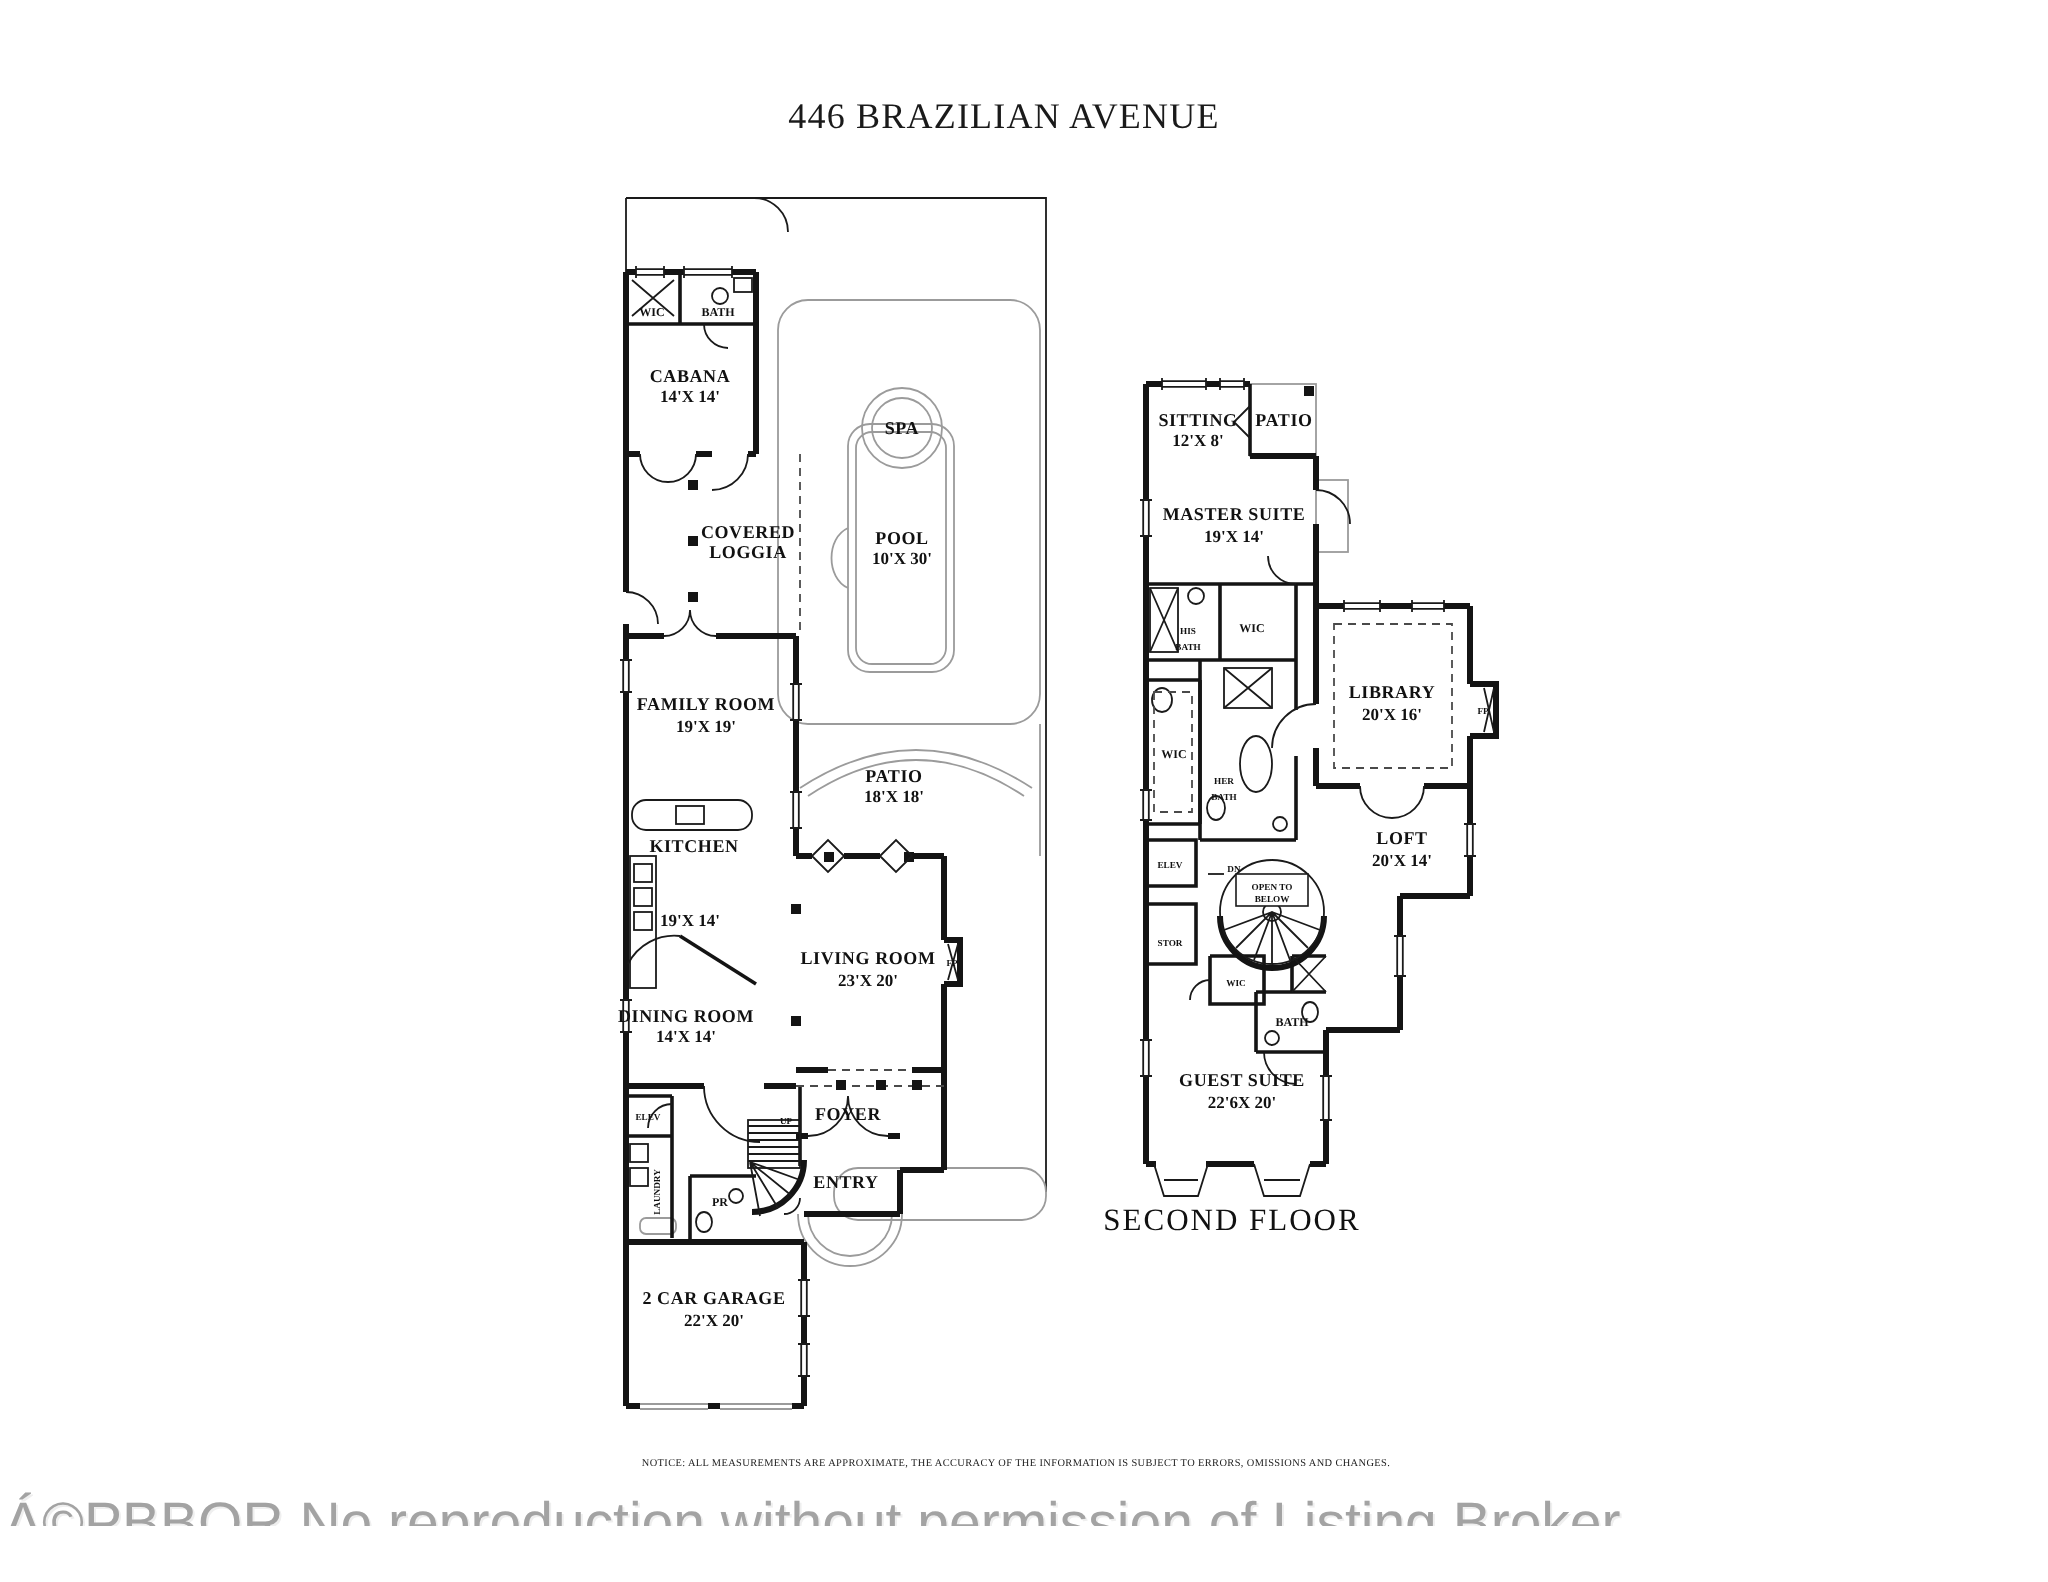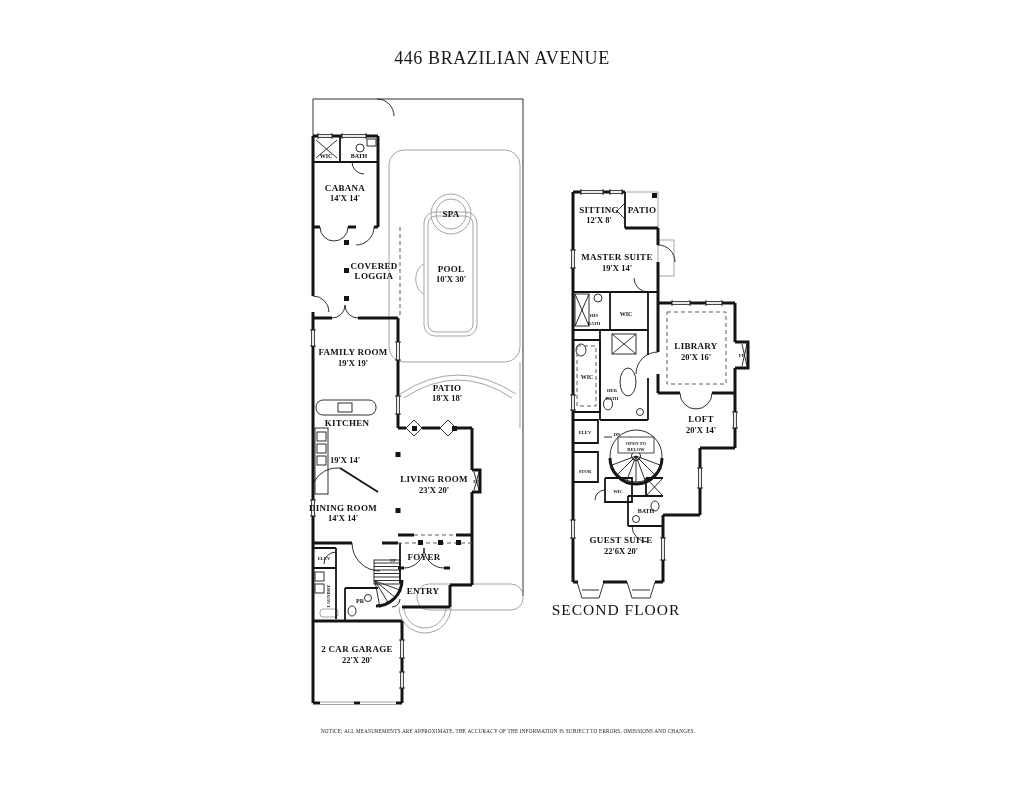--- a/index.html
+++ b/index.html
@@ -287,13 +287,14 @@
         <text class="t-tiny" x="646" y="513">BATH</text>
         <text class="t-room" x="621" y="543">GUEST SUITE</text>
         <text class="t-dims" x="621" y="554">22'6X 20'</text>
         <text class="t-cap" x="616" y="615">SECOND FLOOR</text>
       </g>
     </g>
 
     <text class="t-notice" x="508" y="733">NOTICE: ALL MEASUREMENTS ARE APPROXIMATE, THE ACCURACY OF THE INFORMATION IS SUBJECT TO ERRORS, OMISSIONS AND CHANGES.</text>
   </svg>
 
+  <div class="watermark">Á©PBBOR No reproduction without permission of Listing Broker</div>
 </div>
 
 </body></html>

